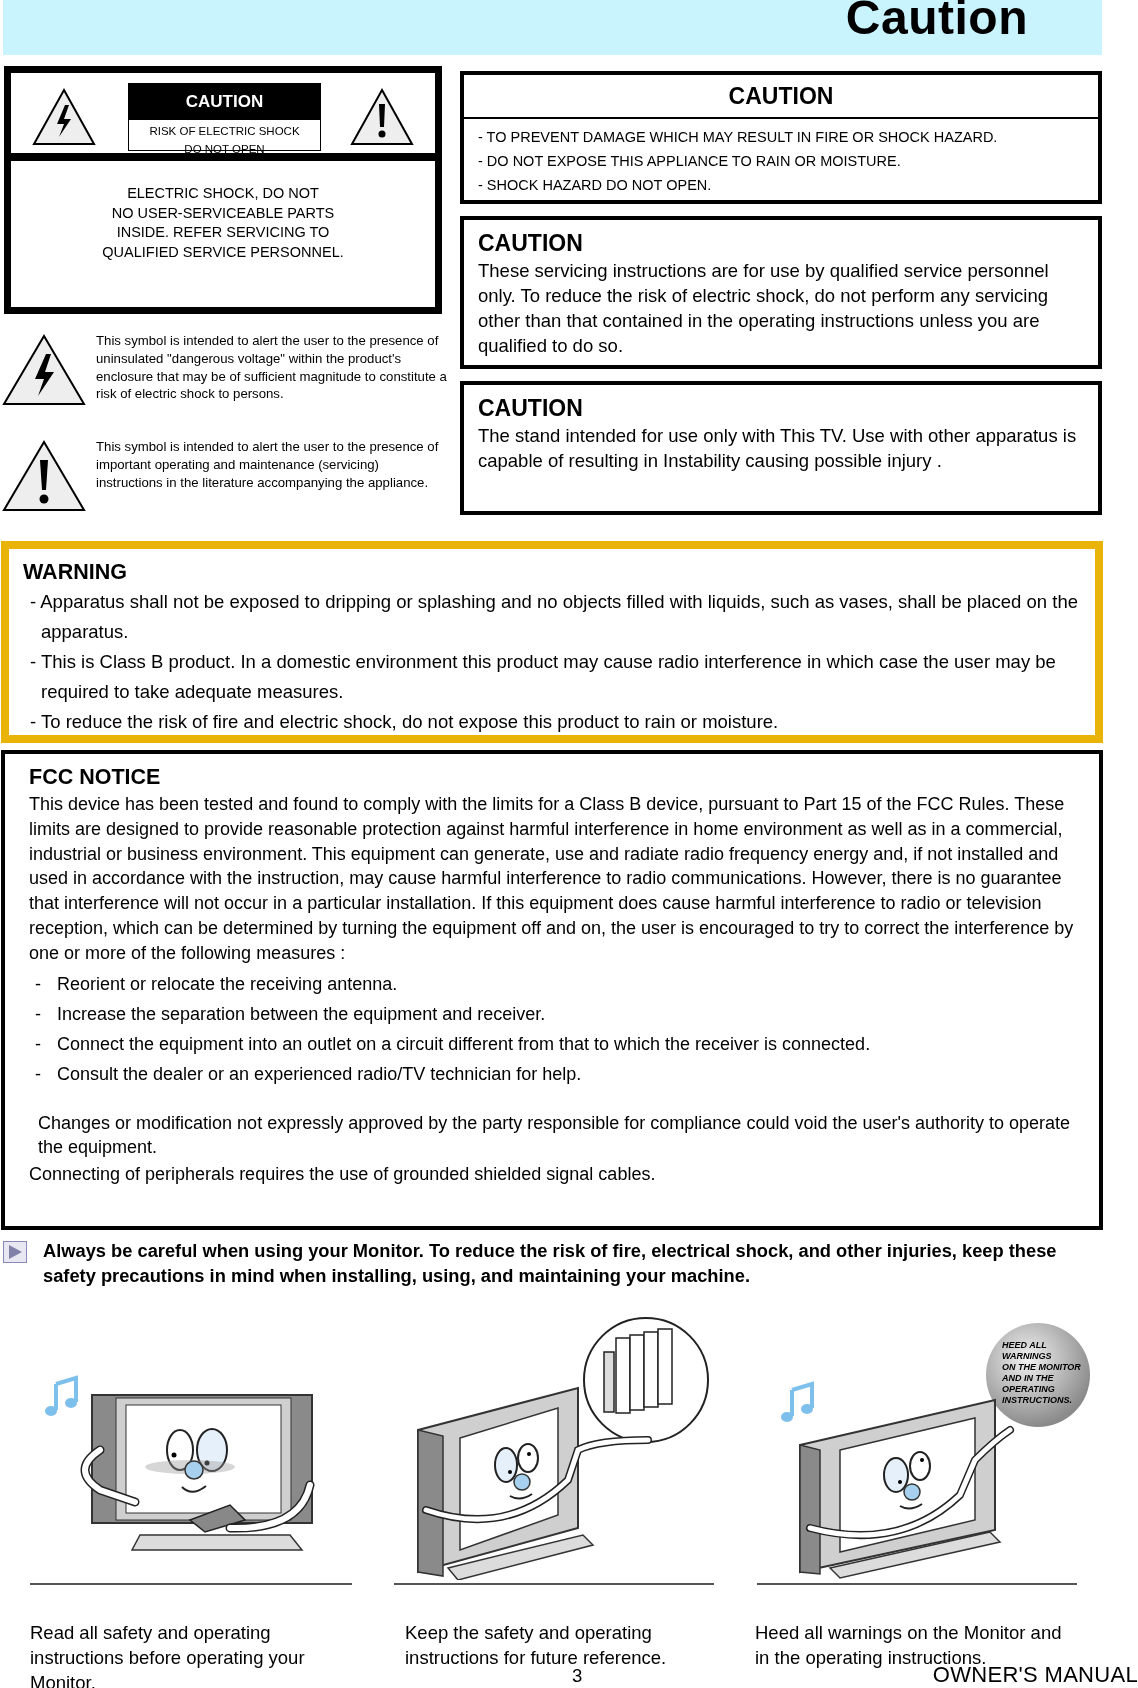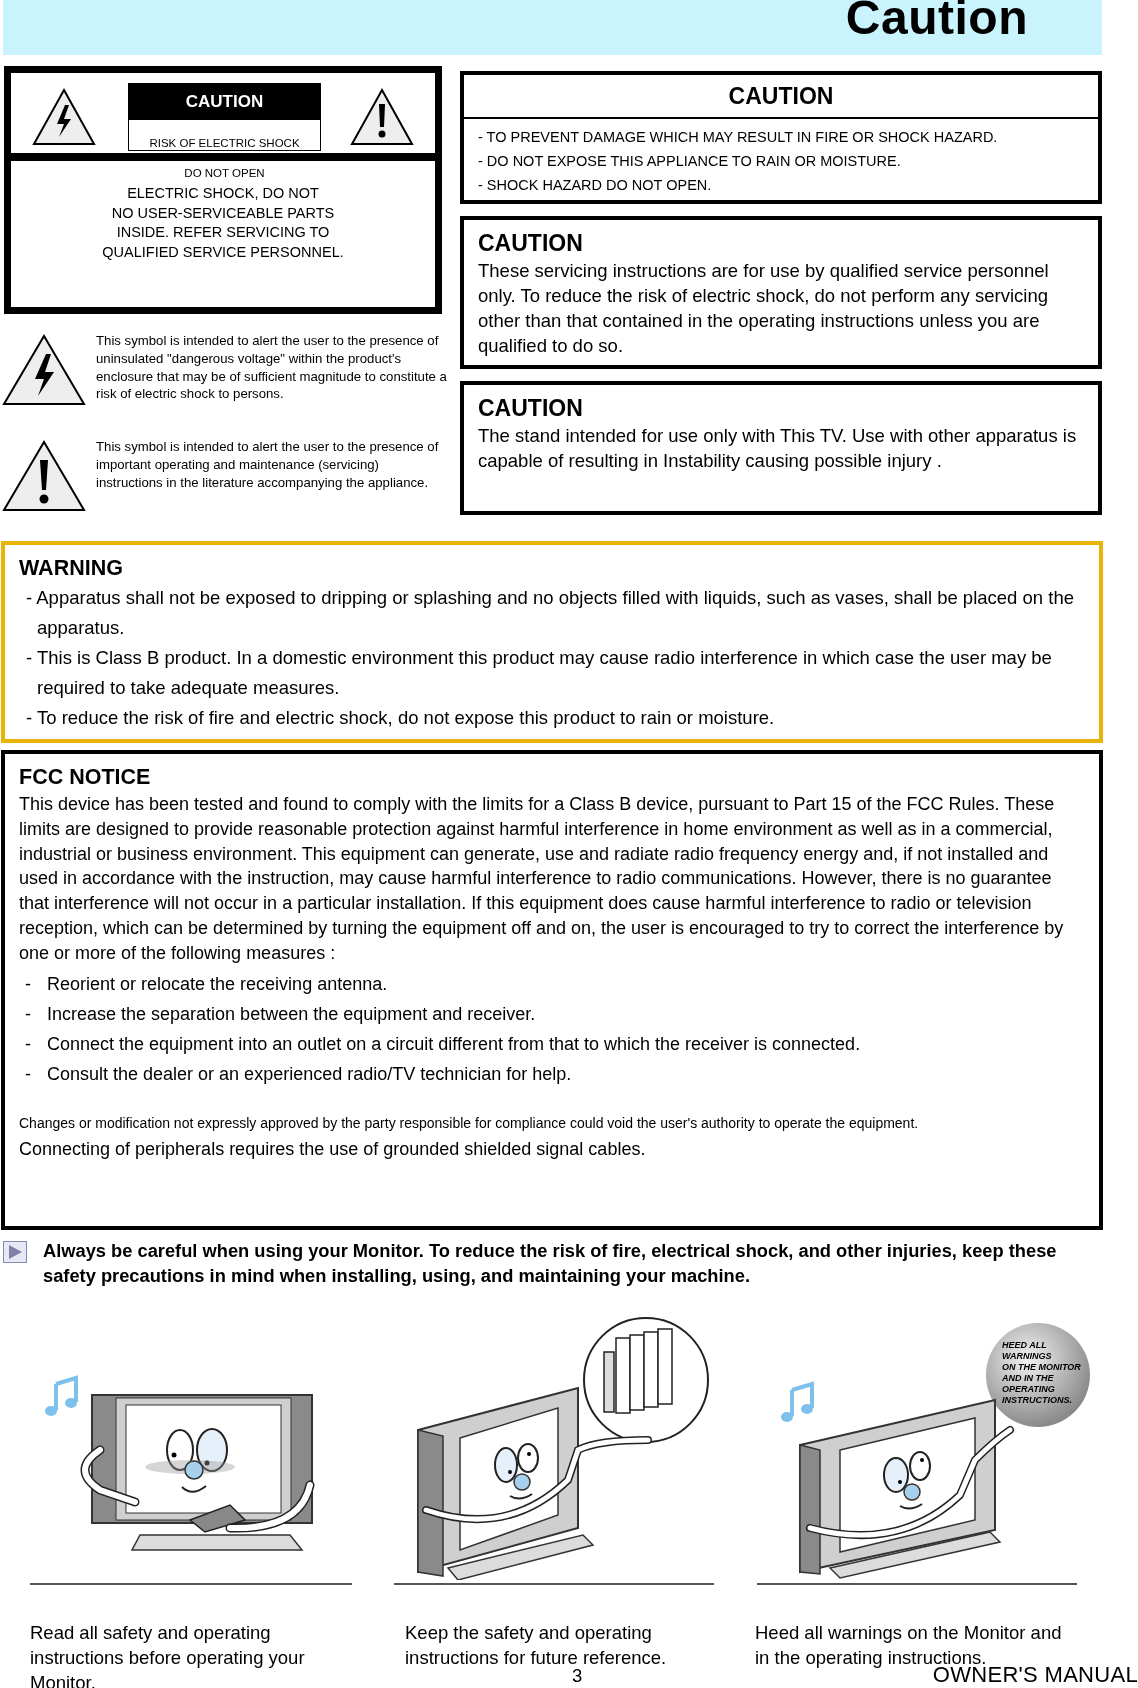--- a/index.html
+++ b/index.html
@@ -10,49 +10,49 @@
     .header-title { position: absolute; right: 74px; top: -6px; font-size: 48px; font-weight: bold; line-height: 1; color: #000; letter-spacing: 0.5px; }
 
     
     .label-box { position: absolute; left: 4px; top: 66px; width: 438px; height: 248px; border: 7px solid #000; background: #fff; }
     .label-top { position: absolute; left: 0; top: 0; width: 100%; height: 88px; border-bottom: 8px solid #000; }
     .label-tri { position: absolute; top: 14px; width: 66px; height: 60px; }
     .label-tri.left { left: 20px; }
     .label-tri.right { right: 20px; }
     .label-center { position: absolute; left: 117px; top: 10px; width: 193px; height: 68px; border: 1px solid #000; }
     .label-center-head { background: #000; color: #fff; font-weight: bold; font-size: 17px; text-align: center; height: 36px; line-height: 36px; }
-    .label-center-sub { font-size: 11.5px; text-align: center; line-height: 14px; padding-top: 16px; }
+    .label-center-sub { font-size: 11.5px; text-align: center; line-height: 14px; padding-top: 4px; }
     .label-bottom { position: absolute; left: 0; top: 96px; width: 100%; text-align: center; font-size: 14.5px; line-height: 19.5px; padding-top: 15px; }
 
     .sym-row { position: absolute; left: 2px; width: 445px; }
     .sym-row .tri { position: absolute; left: 0; top: 0; width: 84px; height: 76px; }
     .sym-row .sym-text { position: absolute; left: 94px; top: 0; font-size: 13.2px; line-height: 17.8px; width: 352px; }
 
     
     .cbox { position: absolute; border: 4px solid #000; background: #fff; }
     .cbox1 { left: 460px; top: 71px; width: 642px; height: 133px; }
     .cbox1-head { height: 44px; border-bottom: 2px solid #000; text-align: center; font-size: 23px; font-weight: bold; line-height: 42px; }
     .cbox1-list { padding: 6px 0 0 14px; font-size: 14.5px; line-height: 24px; }
 
     .cbox2 { left: 460px; top: 216px; width: 642px; height: 153px; padding: 8px 14px; }
     .cbox3 { left: 460px; top: 381px; width: 642px; height: 134px; padding: 8px 14px; }
     .cbox-title { font-size: 23px; font-weight: bold; line-height: 30px; }
     .cbox-body { font-size: 18.5px; line-height: 25px; }
 
-    .warn { position: absolute; left: 1px; top: 541px; width: 1102px; height: 202px; border: 4px solid #eab308; padding: 8px 14px; }
+    .warn { position: absolute; left: 1px; top: 541px; width: 1102px; height: 202px; border: 8px solid #eab308; padding: 8px 14px; }
     .warn-title { font-size: 21.5px; font-weight: bold; line-height: 30px; }
     .warn-item { font-size: 18.5px; line-height: 30px; padding-left: 18px; text-indent: -11px; }
 
-    .fcc { position: absolute; left: 1px; top: 750px; width: 1102px; height: 480px; border: 4px solid #000; padding: 8px 14px; }
+    .fcc { position: absolute; left: 1px; top: 750px; width: 1102px; height: 480px; border: 4px solid #000; padding: 8px 24px; }
     .fcc-title { font-size: 21.5px; font-weight: bold; line-height: 30px; }
     .fcc-body { font-size: 18px; line-height: 24.8px; }
     .fcc-list { margin-top: 3px; }
     .fcc-item { font-size: 18px; line-height: 30px; padding-left: 6px; }
     .fcc-item .dash { display: inline-block; width: 22px; }
-    .fcc-note { font-size: 14px; line-height: 24.8px; margin-top: 22px; }
+    .fcc-note { font-size: 18px; line-height: 24.8px; margin-top: 22px; margin-left: 9px; }
     .fcc-note2 { font-size: 18px; line-height: 28px; }
 
     .intro { position: absolute; left: 0; top: 1238px; width: 1100px; }
     .intro-icon { position: absolute; left: 3px; top: 3px; width: 24px; height: 22px; border: 1px solid #8888b8; background: #e8e8f2; }
     .intro-icon::after { content: ""; position: absolute; left: 5px; top: 3px; border-left: 13px solid #8080a8; border-top: 7px solid transparent; border-bottom: 7px solid transparent; }
     .intro-text { position: absolute; left: 43px; top: 0; font-size: 18.3px; font-weight: bold; line-height: 25px; width: 1040px; }
 
     .illus { position: absolute; top: 1310px; }
     .caption-line { position: absolute; top: 1583px; height: 2px; background: #555; }
     .caption { position: absolute; top: 1620px; font-size: 18.5px; line-height: 25px; }

